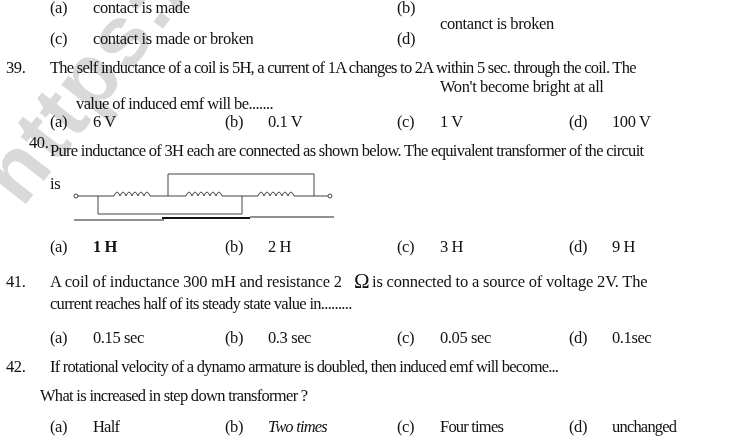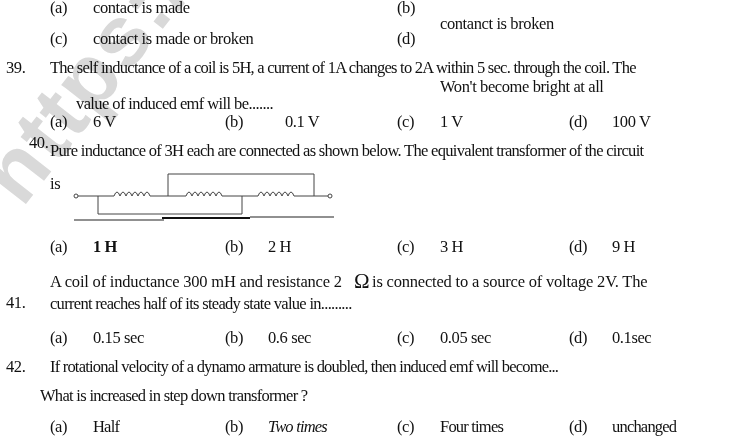--- a/index.html
+++ b/index.html
@@ -45,21 +45,21 @@
   </div>
 
   <div>
     <span class="num" style="top:60px;">39.</span>
     <span class="t" style="left:50px;top:60px;letter-spacing:-0.75px;">The self inductance of a coil is 5H, a current of 1A changes to 2A within 5 sec. through the coil. The</span>
     <span class="t" style="left:50px;top:96px;letter-spacing:-0.6px;margin-left:26px;">value of induced emf will be.......</span>
 
     <span class="opt-label" style="left:50px;top:114px;">(a)</span>
     <span class="opt-text" style="left:93px;top:114px;">6 V</span>
     <span class="opt-label" style="left:225px;top:114px;">(b)</span>
-    <span class="opt-text" style="left:285px;top:114px;">0.1 V</span>
+    <span class="opt-text" style="left:268px;top:114px;">0.1 V</span>
     <span class="opt-label" style="left:397px;top:114px;">(c)</span>
     <span class="opt-text" style="left:440px;top:114px;">1 V</span>
     <span class="opt-label" style="left:569px;top:114px;">(d)</span>
     <span class="opt-text" style="left:612px;top:114px;">100 V</span>
   </div>
 
   <div>
     <span class="num" style="top:135px;margin-left:23px;">40.</span>
     <span class="t" style="left:50px;top:143px;letter-spacing:-0.7px;">Pure inductance of 3H each are connected as shown below. The equivalent transformer of the circuit</span>
     <span class="t" style="left:50px;top:176px;">is</span>
@@ -102,30 +102,30 @@
     <span class="opt-text" style="left:93px;top:239px;font-weight:bold;">1 H</span>
     <span class="opt-label" style="left:225px;top:239px;">(b)</span>
     <span class="opt-text" style="left:268px;top:239px;">2 H</span>
     <span class="opt-label" style="left:397px;top:239px;">(c)</span>
     <span class="opt-text" style="left:440px;top:239px;">3 H</span>
     <span class="opt-label" style="left:569px;top:239px;">(d)</span>
     <span class="opt-text" style="left:612px;top:239px;">9 H</span>
   </div>
 
   <div>
-    <span class="num" style="top:274px;margin-top:21px;">41.</span>
+    <span class="num" style="top:274px;">41.</span>
     <span class="t" style="left:50px;top:274px;letter-spacing:-0.2px;">A coil of inductance 300 mH and resistance 2</span>
     <span class="t" style="left:354px;top:271px;font-size:21px;">Ω</span>
     <span class="t" style="left:372px;top:274px;letter-spacing:-0.2px;">is connected to a source of voltage 2V. The</span>
     <span class="t" style="left:50px;top:296px;letter-spacing:-0.7px;">current reaches half of its steady state value in.........</span>
 
     <span class="opt-label" style="left:50px;top:330px;">(a)</span>
     <span class="opt-text" style="left:93px;top:330px;">0.15 sec</span>
     <span class="opt-label" style="left:225px;top:330px;">(b)</span>
-    <span class="opt-text" style="left:268px;top:330px;">0.6 sec</span>
+    <span class="opt-text" style="left:268px;top:330px;">0.3 sec</span>
     <span class="opt-label" style="left:397px;top:330px;">(c)</span>
     <span class="opt-text" style="left:440px;top:330px;">0.05 sec</span>
     <span class="opt-label" style="left:569px;top:330px;">(d)</span>
     <span class="opt-text" style="left:612px;top:330px;">0.1sec</span>
   </div>
 
   <div>
     <span class="num" style="top:359px;">42.</span>
     <span class="t" style="left:50px;top:359px;letter-spacing:-0.8px;">If rotational velocity of a dynamo armature is doubled, then induced emf will become...</span>
     <span class="t" style="left:40px;top:388px;letter-spacing:-0.7px;">What is increased in step down transformer ?</span>

